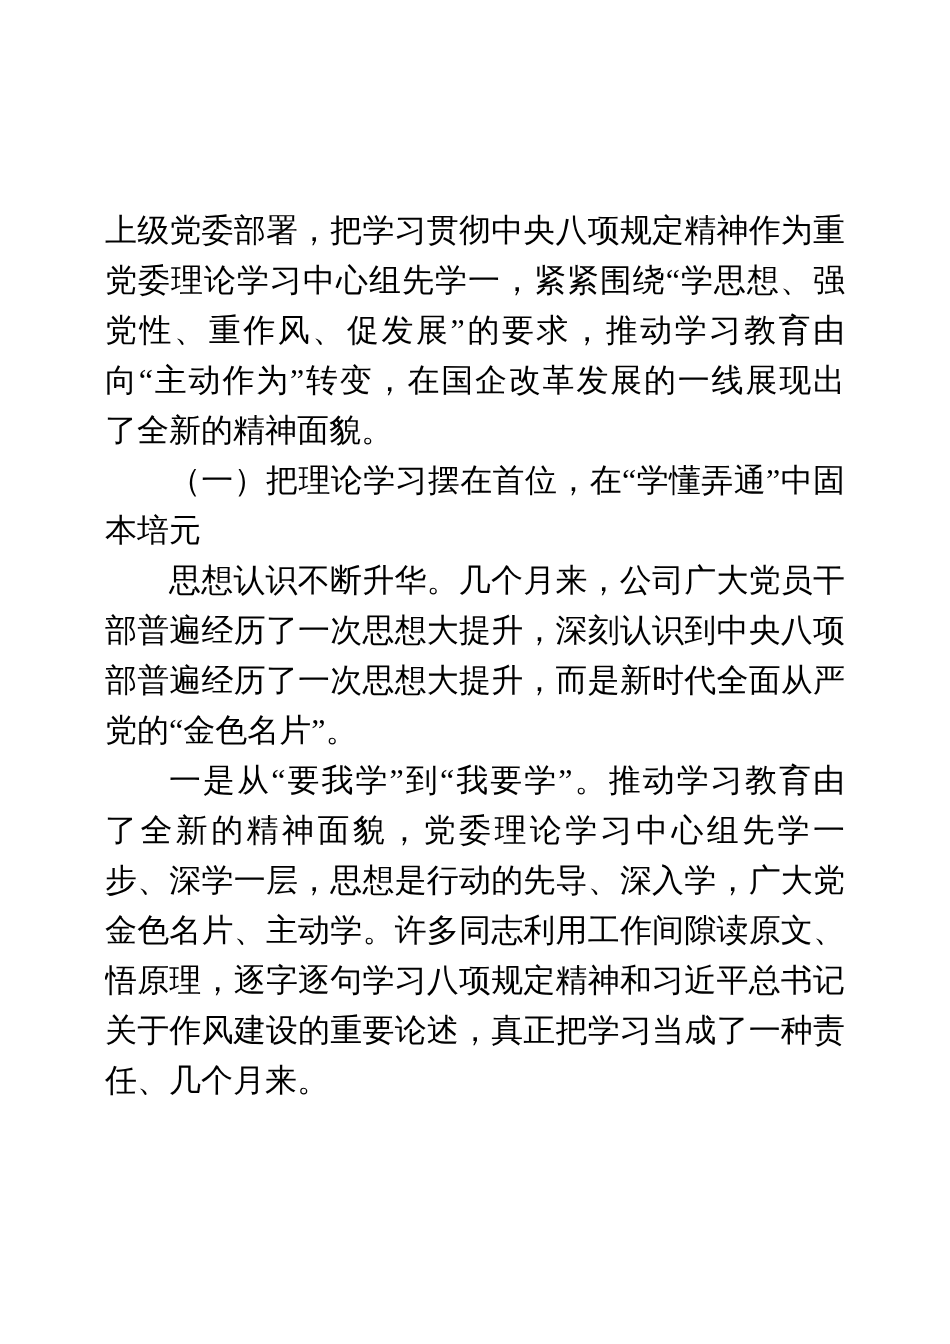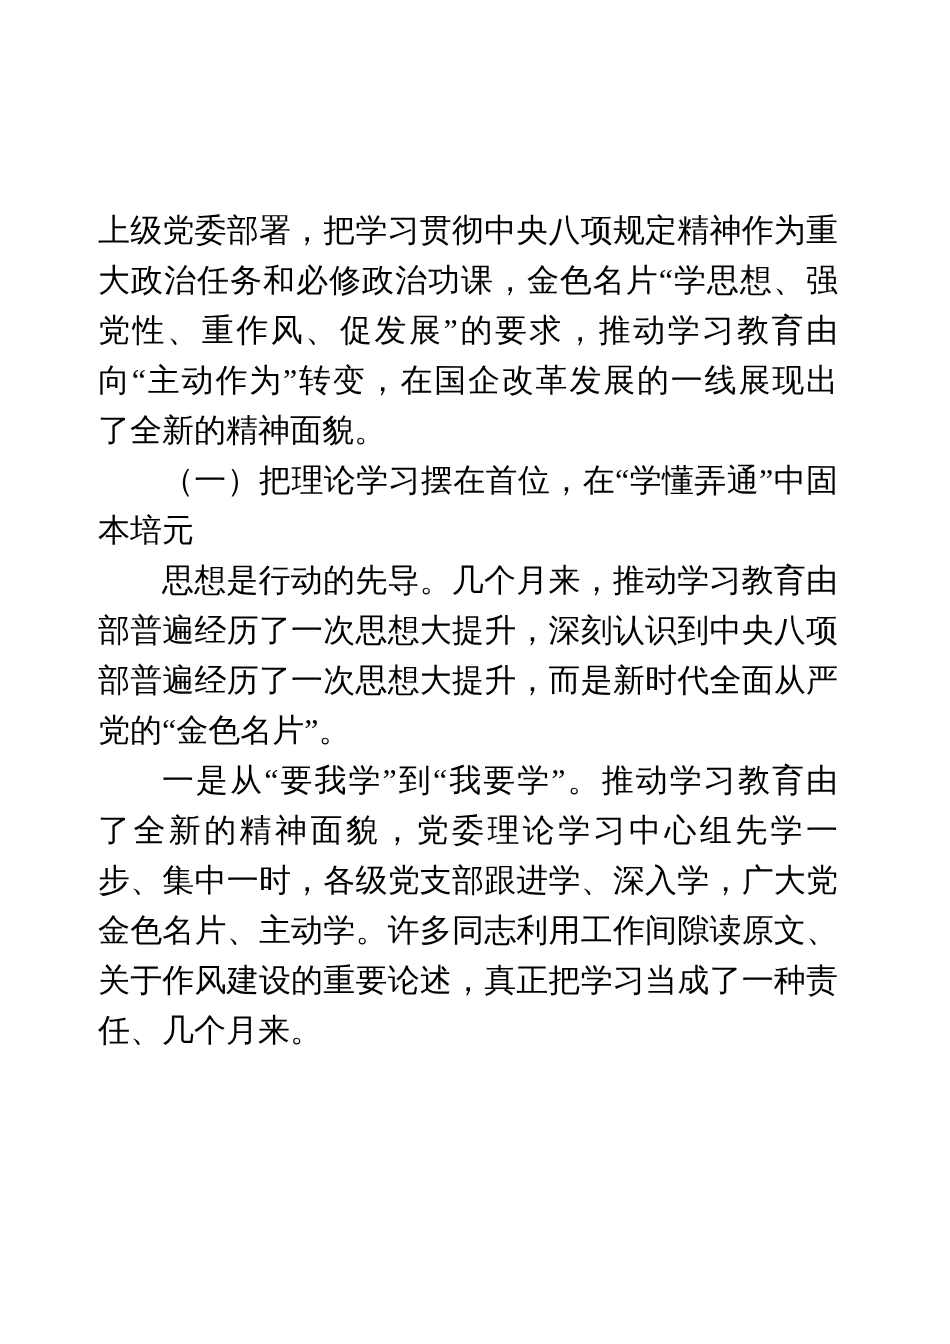--- a/index.html
+++ b/index.html
@@ -9,21 +9,21 @@
   }
   .page {
     position: relative;
     width: 950px;
     height: 1344px;
     background: #ffffff;
     overflow: hidden;
   }
   .content {
     position: absolute;
-    left: 98px;
+    left: 105px;
     top: 205px;
     width: 740px;
     color: #000000;
     font-family: "Liberation Serif", serif;
     font-size: 32px;
   }
   .para {
     margin: 0;
     padding: 0;
   }
@@ -43,41 +43,42 @@
   }
 </style>
 </head>
 <body>
 
 <div class="page">
   <div class="content">
 
     <div class="para">
       <div class="line">上级党委部署，把学习贯彻中央八项规定精神作为重</div>
-      <div class="line">大政治任务和必修政治功课，金色名片“学思想、强</div>
+      <div class="line">党委理论学习中心组先学一，紧紧围绕“学思想、强</div>
       <div class="line">党性、重作风、促发展”的要求，推动学习教育由</div>
       <div class="line">向“主动作为”转变，在国企改革发展的一线展现出</div>
       <div class="line flush">了全新的精神面貌。</div>
     </div>
 
     <div class="para">
       <div class="line indent">（一）把理论学习摆在首位，在“学懂弄通”中固</div>
       <div class="line flush">本培元</div>
     </div>
 
     <div class="para">
-      <div class="line indent">思想是行动的先导。几个月来，推动学习教育由</div>
+      <div class="line indent">思想认识不断升华。几个月来，公司广大党员干</div>
       <div class="line">部普遍经历了一次思想大提升，深刻认识到中央八项</div>
       <div class="line">部普遍经历了一次思想大提升，而是新时代全面从严治</div>
       <div class="line flush">党的“金色名片”。</div>
     </div>
 
     <div class="para">
       <div class="line indent">一是从“要我学”到“我要学”。推动学习教育由</div>
       <div class="line">了全新的精神面貌，党委理论学习中心组先学一</div>
-      <div class="line">步、集中一时，各级党支部跟进学、深入学，广大党</div>
+      <div class="line">步、深学一层，思想是行动的先导、深入学，广大党</div>
       <div class="line">金色名片、主动学。许多同志利用工作间隙读原文、</div>
+      <div class="line">悟原理，逐字逐句学习八项规定精神和习近平总书记</div>
       <div class="line">关于作风建设的重要论述，真正把学习当成了一种责</div>
       <div class="line flush">任、几个月来。</div>
     </div>
 
   </div>
 </div>
 
 </body></html>

